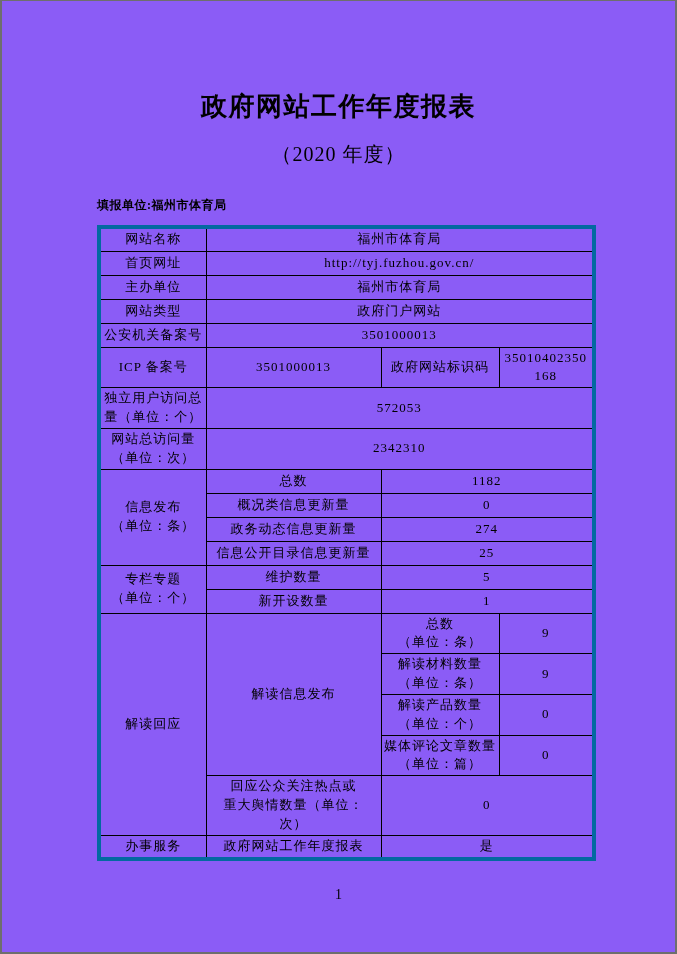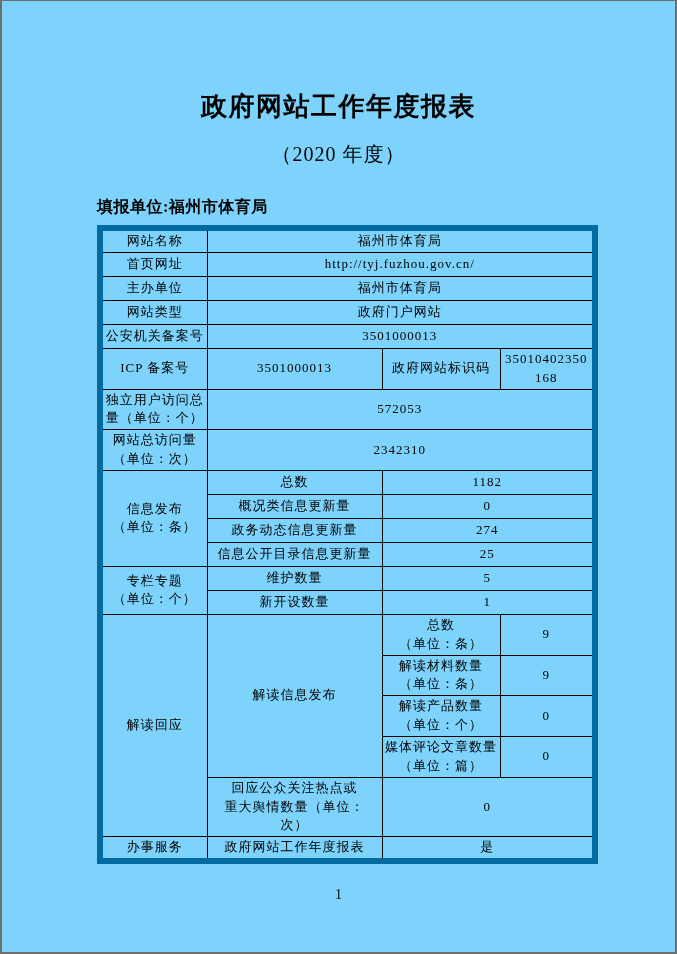--- a/index.html
+++ b/index.html
@@ -6,58 +6,58 @@
   html, body { background: #ffffff; }
   body {
     width: 677px; height: 954px;
     font-family: "Liberation Serif", "DejaVu Serif", serif;
     color: #000;
     position: relative;
   }
   .page {
     position: absolute; top: 0; left: 0;
     width: 677px; height: 954px;
-    background: #7dd3fc;
+    background: #8b5cf6;
     border: 2px solid #6e6e6e;
     border-top-width: 1px;
     overflow: hidden;
   }
   .doc-title {
     position: absolute; top: 88px; left: 0; right: 0;
     text-align: center;
     font-family: "Liberation Sans", "DejaVu Sans", sans-serif;
     font-size: 26px; font-weight: 700; letter-spacing: 1.5px;
     color: #000;
   }
   .doc-subtitle {
     position: absolute; top: 140px; left: 0; right: 0;
     text-align: center;
     font-size: 20px; letter-spacing: 1px;
   }
   .report-unit {
     position: absolute; top: 196px; left: 95px;
-    font-size: 16px; font-weight: 700; letter-spacing: 0.5px;
+    font-size: 12px; font-weight: 700; letter-spacing: 0.5px;
   }
   table.report {
     position: absolute; top: 224px; left: 95px;
     width: 495px;
     border-collapse: collapse;
     table-layout: fixed;
     font-size: 13px;
     letter-spacing: 1px;
   }
   table.report td {
     border: 1px solid #000;
     text-align: center;
     vertical-align: middle;
     padding: 1px 2px;
     white-space: pre-line;
     line-height: 1.45;
   }
-  table.report { border: 6px solid #0369a1; }
+  table.report { border: 4px solid #0369a1; }
   tr.h24 td { height: 24px; }
   tr.h39 td { height: 39px; }
   tr.h38 td { height: 38px; }
   tr.h58 td { height: 58px; }
   tr.h35 td { height: 20px; }
   td.vtop { vertical-align: top; padding-top: 3px; }
   td.vbottom { vertical-align: bottom; padding-bottom: 3px; }
   .page-number {
     position: absolute; top: 886px; left: 0; right: 0;
     text-align: center; font-size: 14px;

